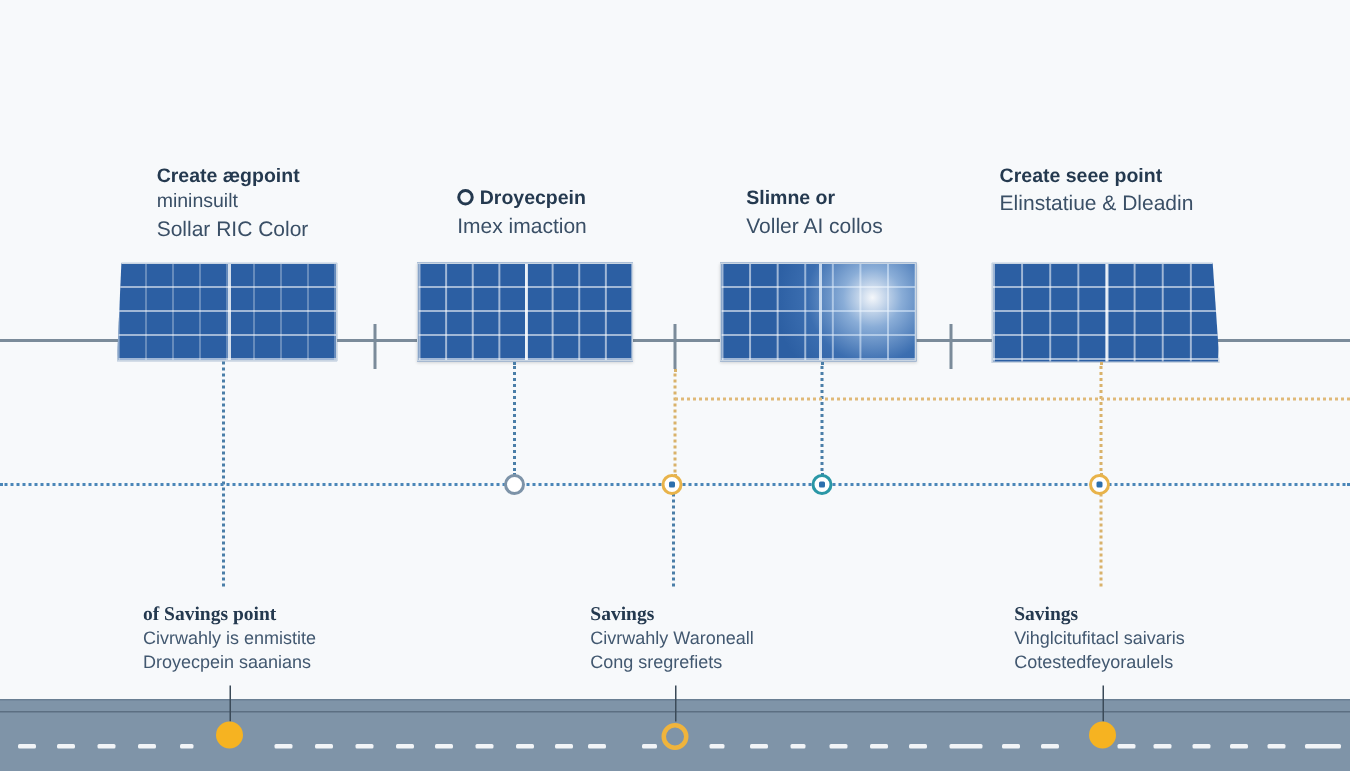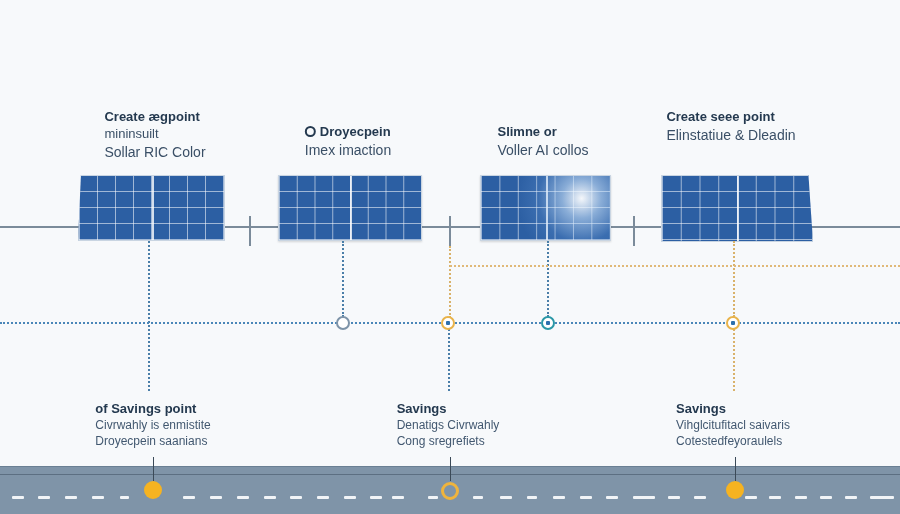--- a/index.html
+++ b/index.html
@@ -1,21 +1,21 @@
 <!DOCTYPE html>
 <html><head>
 <meta charset="utf-8">
 <style>
   html,body{margin:0;padding:0;}
   body{width:900px;height:514px;background:#f7f9fb;position:relative;overflow:hidden;font-family:"Liberation Sans",sans-serif;color:#2b3f55;}
   .label{position:absolute;text-align:left;transform:translateX(-50%);white-space:nowrap;}
   .label .t{font-weight:bold;font-size:13px;color:#24394f;line-height:17px;}
   .label .s{font-size:13px;color:#3a4f66;line-height:17px;}
   .label .s2{font-size:14px;color:#3a4f66;line-height:20px;}
-  .blabel .t{font-size:13px;}
+  .blabel .t{font-size:13px;font-family:Liberation Serif, serif;}
   .blabel .s{font-size:12px;line-height:16px;color:#425870;}
   .panel{position:absolute;background:#2c5fa3;border:1px solid #c9d5e2;box-shadow:0 1px 2px rgba(0,0,0,0.15);
     background-image:
       linear-gradient(90deg, rgba(255,255,255,0.55) 1px, transparent 1px),
       linear-gradient(0deg, rgba(255,255,255,0.55) 1px, transparent 1px);
   }
   .panel.p1{background-size:18.5px 100%,100% 16px;}
   .panel .mid{position:absolute;top:0;bottom:0;left:50%;width:2px;background:rgba(255,255,255,0.8);}
   .glare{position:absolute;inset:0;background:radial-gradient(circle at 78% 35%, rgba(255,255,255,0.95) 0%, rgba(200,225,250,0.6) 18%, rgba(120,170,230,0.2) 40%, transparent 60%);}
   .hline{position:absolute;height:2px;background:#7b8b9a;}
@@ -104,21 +104,21 @@
     <div class="dot"></div>
   </div>
 
 <div class="label blabel" style="left:153px;top:400px;">
   <div class="t">of Savings point</div>
   <div class="s">Civrwahly is enmistite</div>
   <div class="s">Droyecpein saanians</div>
 </div>
 <div class="label blabel" style="left:448px;top:400px;">
   <div class="t">Savings</div>
-  <div class="s">Denatigs Civrwahly</div>
+  <div class="s">Civrwahly Waroneall</div>
   <div class="s">Cong sregrefiets</div>
 </div>
 <div class="label blabel" style="left:733px;top:400px;">
   <div class="t">Savings</div>
   <div class="s">Vihglcitufitacl saivaris</div>
   <div class="s">Cotestedfeyoraulels</div>
 </div>
 
 <div class="road"></div>
 <div class="road-line"></div>

